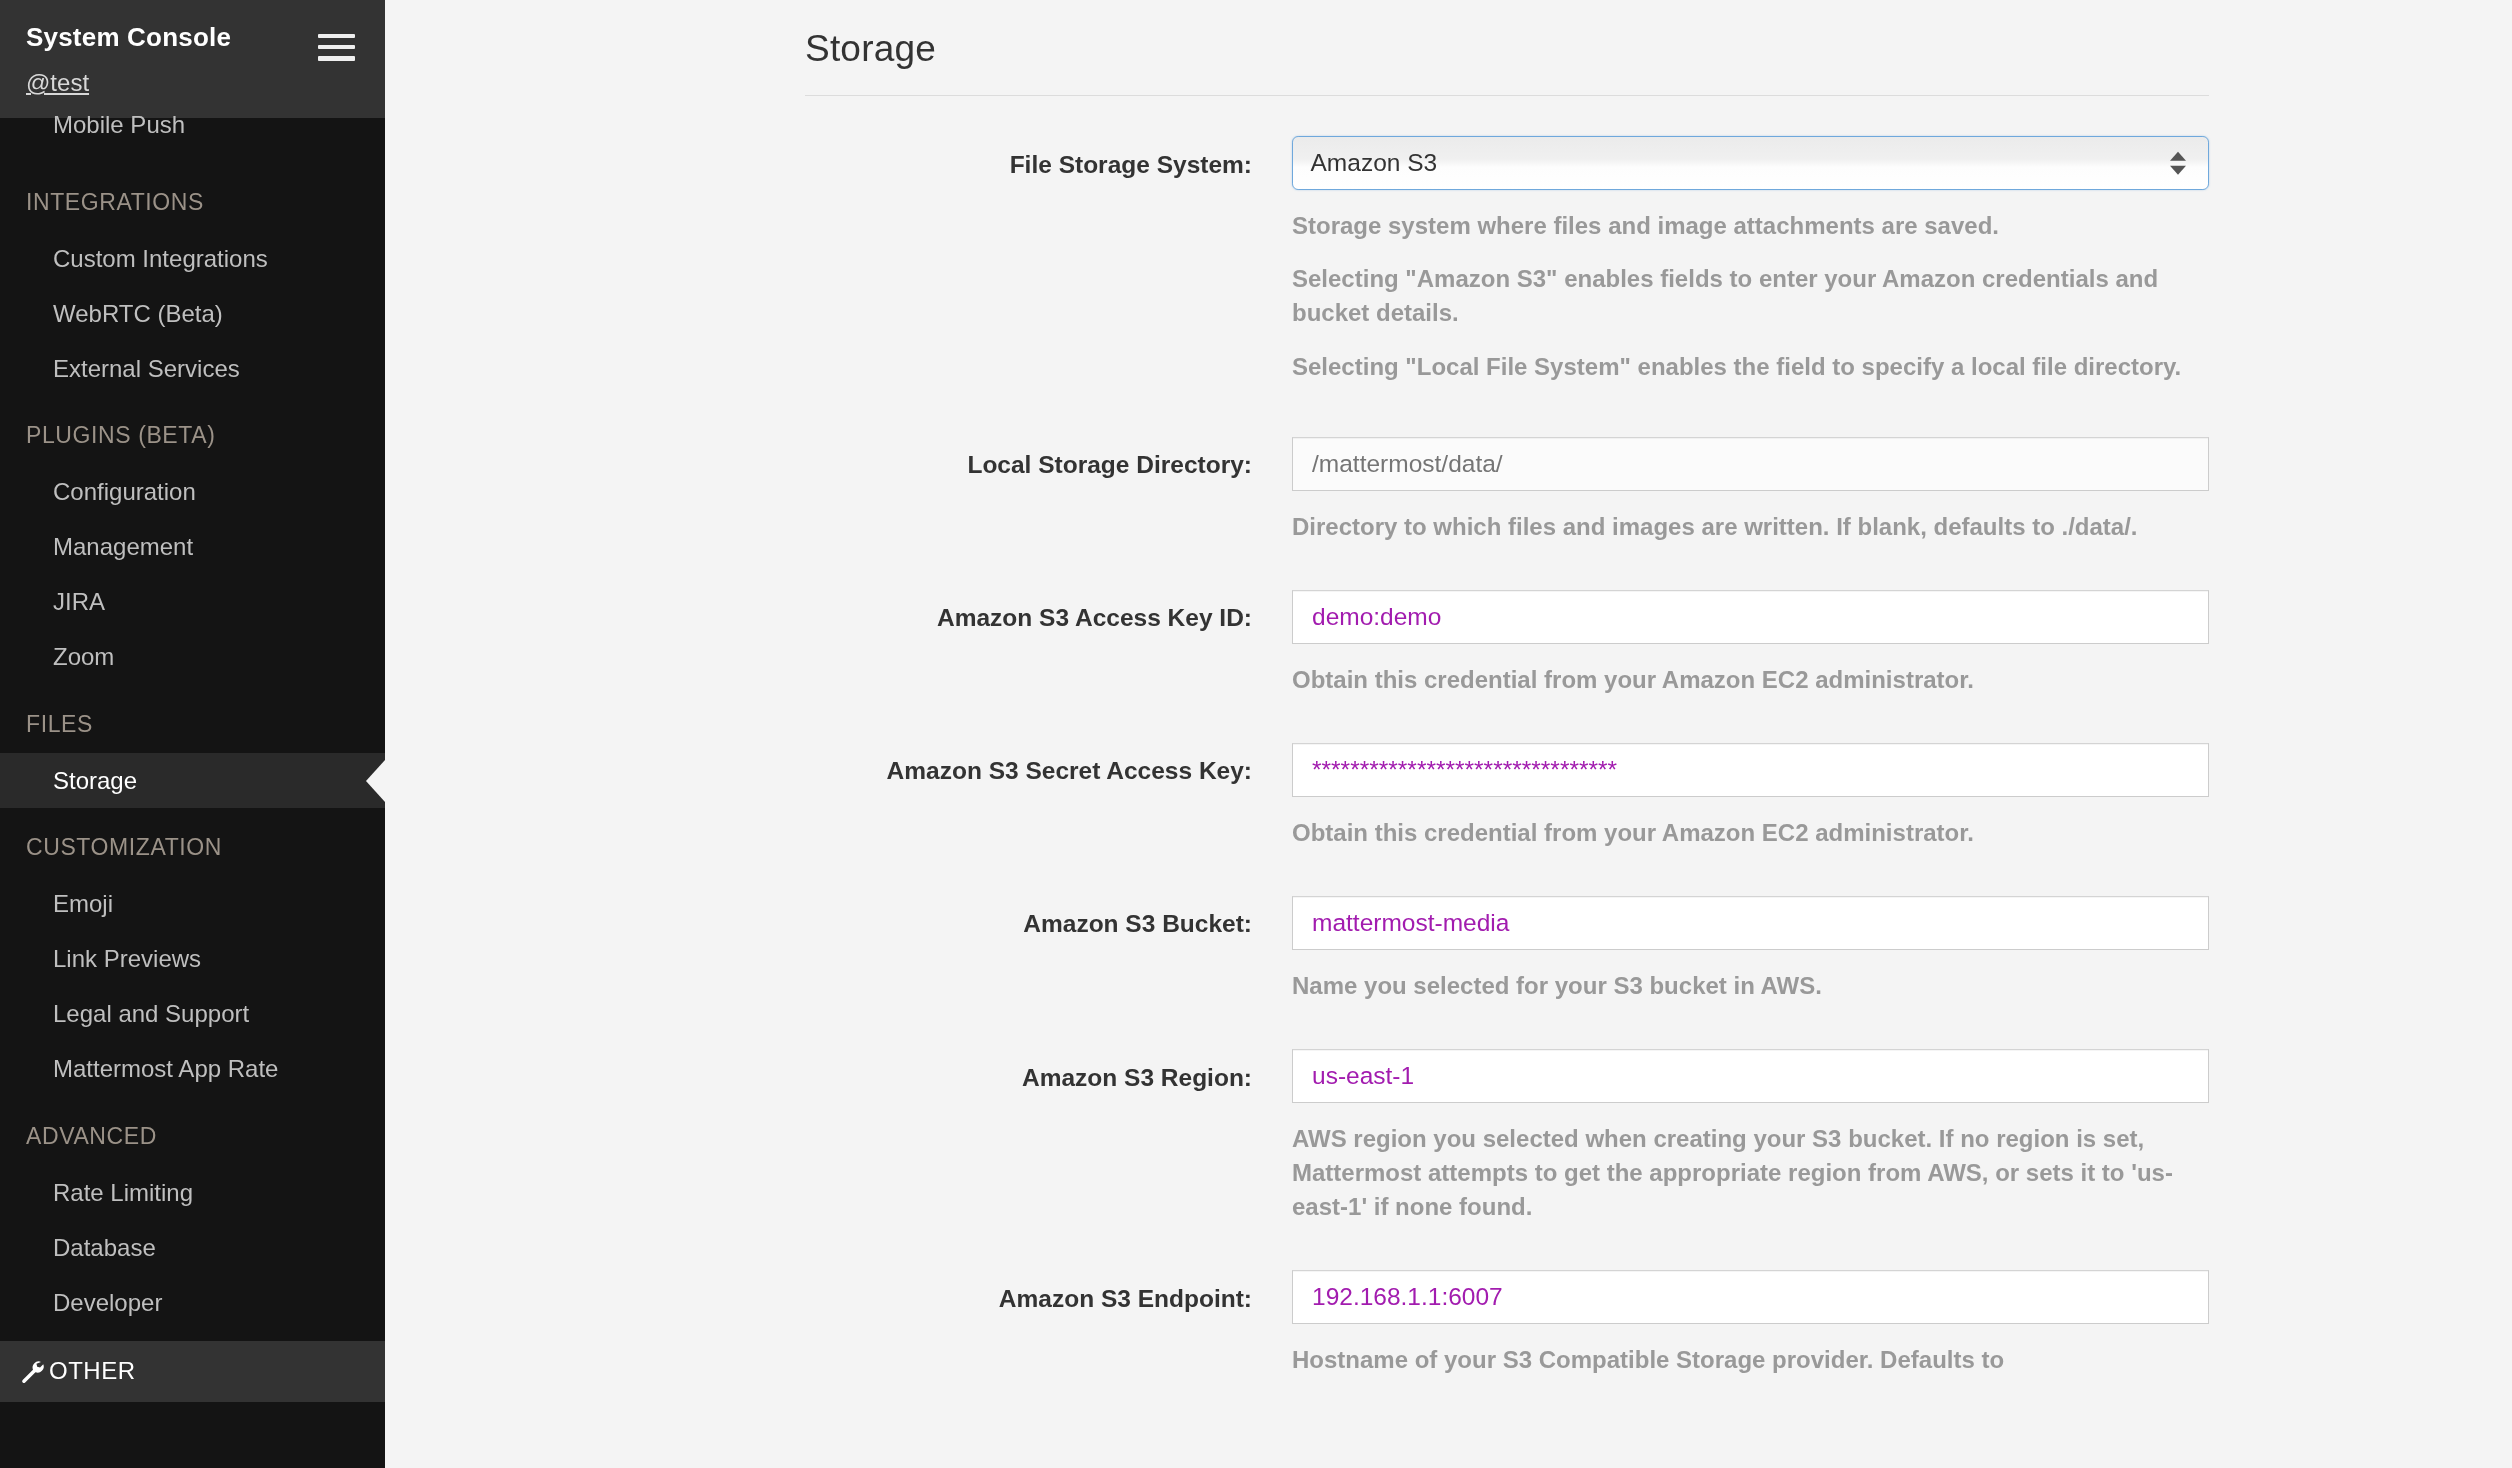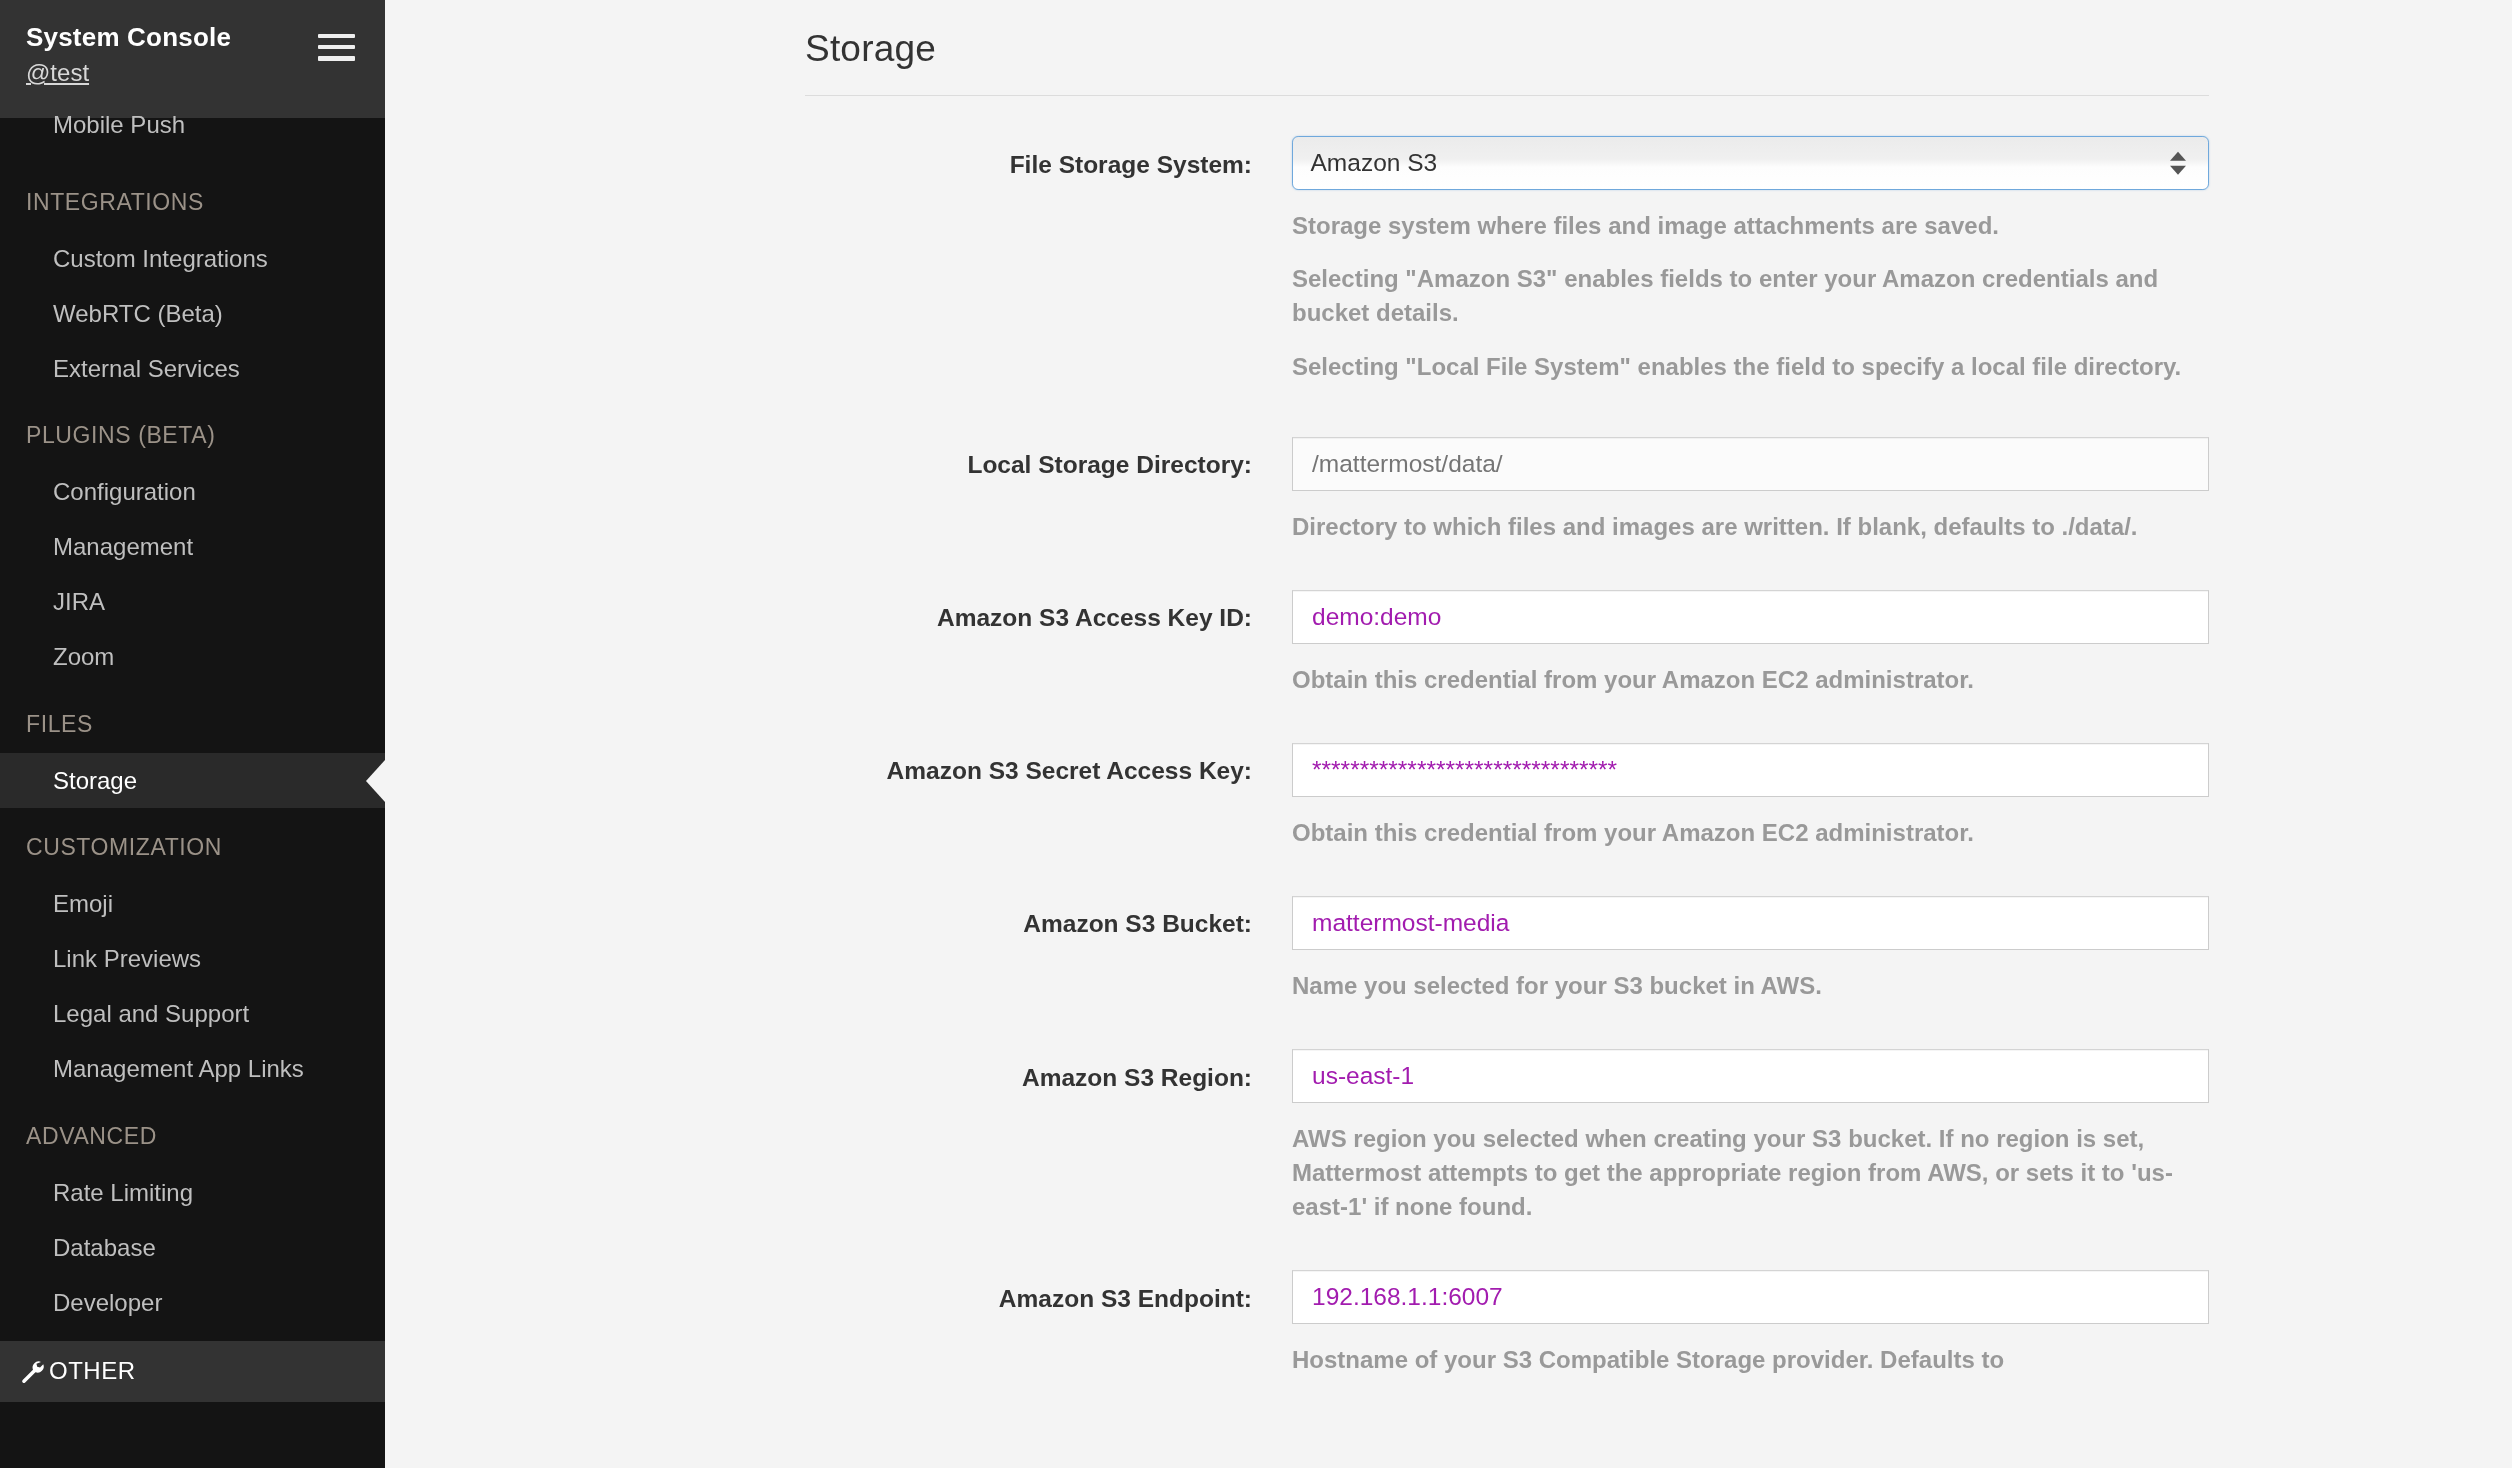--- a/index.html
+++ b/index.html
@@ -20,21 +20,21 @@
     overflow: hidden;
   }
   .sb-header {
     height: 118px;
     background: #333333;
     padding: 23px 30px 0 26px;
     display: flex;
     justify-content: space-between;
     align-items: flex-start;
   }
-  .sb-titles { display: flex; flex-direction: column; gap: 8px; }
+  .sb-titles { display: flex; flex-direction: column; gap: 18px; }
   .sb-title {
     color: #ffffff; font-size: 26px; font-weight: bold;
     letter-spacing: 0.2px; line-height: 1.12;
   }
   .sb-user { color: #d8d8d8; font-size: 24px; line-height: 1.1; font-weight: 400; text-decoration: underline; }
   .hamburger { width: 37px; padding-top: 10.5px; display: flex; flex-direction: column; gap: 7px; cursor: pointer; }
   .hamburger i { display: block; height: 4.4px; background: #efefef; border-radius: 0.9px; }
 
   .sb-scroll { position: relative; }
   .sb-cut { margin-top: -21px; }
@@ -216,21 +216,21 @@
       <div class="sb-item active">
         <span>Storage</span>
         <span class="notch"></span>
       </div>
 
       <div class="sb-gap-sm"></div>
       <div class="sb-section">CUSTOMIZATION</div>
       <div class="sb-item">Emoji</div>
       <div class="sb-item">Link Previews</div>
       <div class="sb-item">Legal and Support</div>
-      <div class="sb-item">Management App Links</div>
+      <div class="sb-item">Mattermost App Rate</div>
 
       <div class="sb-gap-sm"></div>
       <div class="sb-section">ADVANCED</div>
       <div class="sb-item">Rate Limiting</div>
       <div class="sb-item">Database</div>
       <div class="sb-item">Developer</div>
 
       <div class="sb-gap-sm"></div>
       <div class="sb-other">
         <svg class="wrench" viewBox="0 0 24 24">

